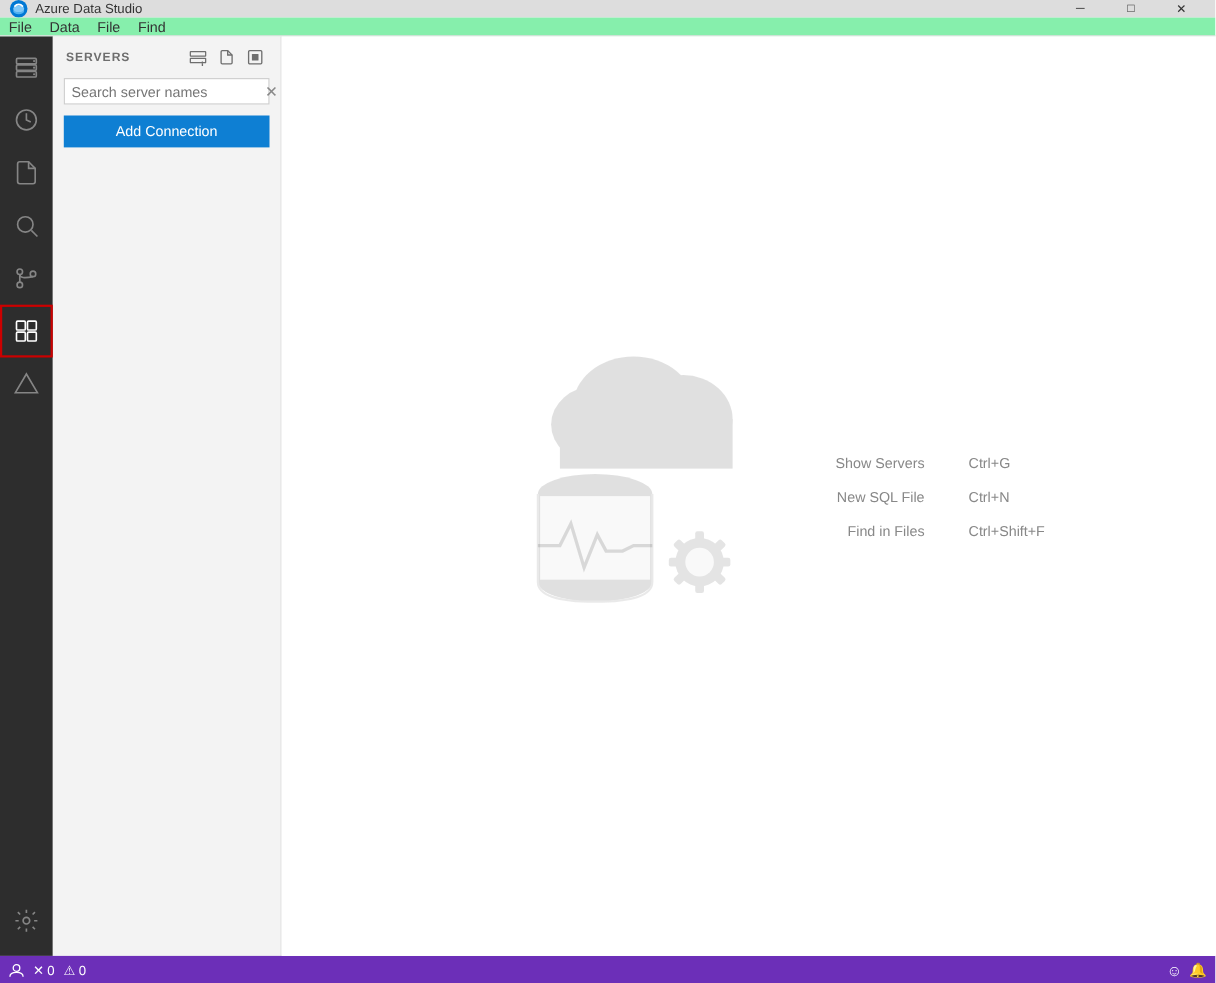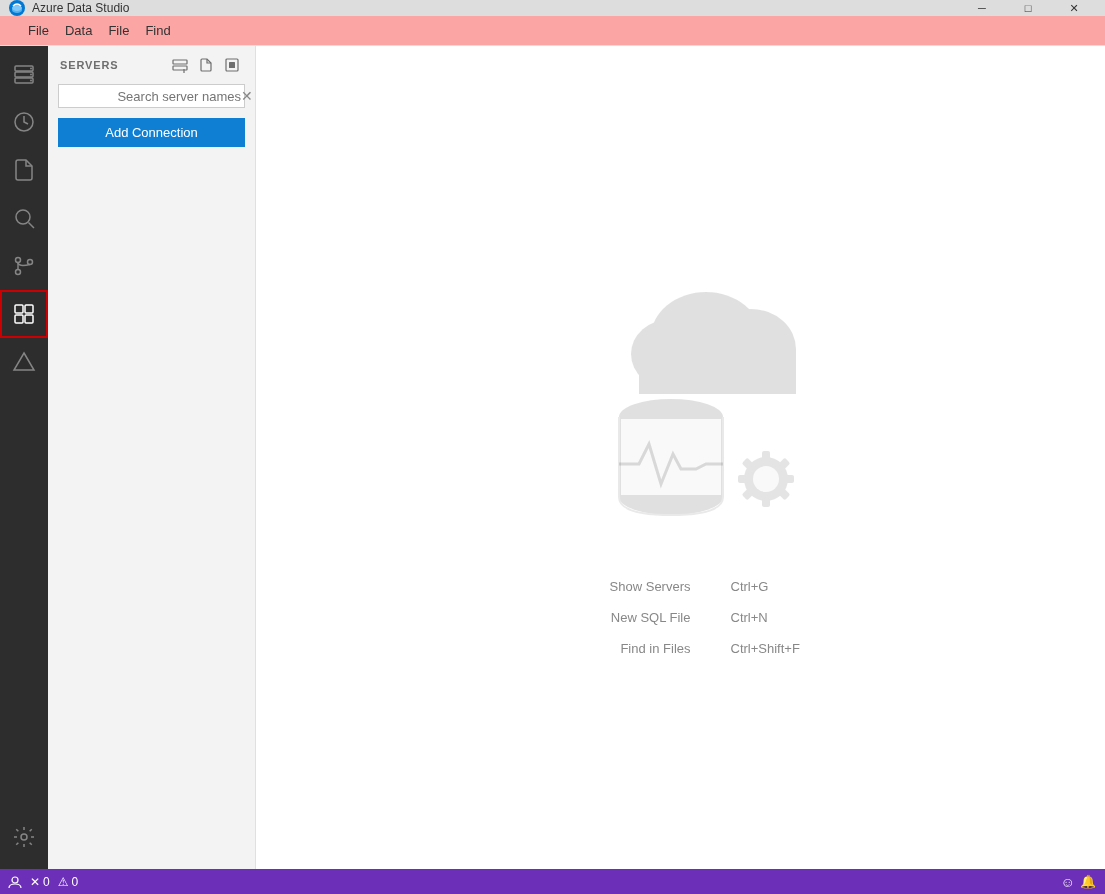--- a/index.html
+++ b/index.html
@@ -47,25 +47,25 @@
       justify-content: center;
       cursor: pointer;
       font-size: 11px;
       color: #333;
       background: transparent;
       border: none;
     }
 
     
     .menu-bar {
-      height: 30px;
-      background: #fca5a5;
-      display: flex;
-      align-items: center;
-      padding: 0 20px;
+      height: 17px;
+      background: #86efac;
+      display: flex;
+      align-items: center;
+      padding: 0 0;
       flex-shrink: 0;
       border-bottom: 1px solid #e0e0e0;
     }
     .menu-item {
       padding: 4px 8px;
       font-size: 13px;
       color: #333;
       cursor: pointer;
     }
 
@@ -158,21 +158,20 @@
       border: 1px solid #cccccc;
       padding: 3px 6px;
     }
     .search-bar input {
       border: none;
       outline: none;
       font-size: 13px;
       flex: 1;
       background: transparent;
       color: #333;
-      text-align: right;
     }
     .search-clear {
       cursor: pointer;
       color: #888;
       font-size: 14px;
     }
     .add-connection-btn {
       margin: 0 10px 10px 10px;
       background: #0e7fd3;
       color: #fff;
@@ -181,21 +180,21 @@
       font-size: 13px;
       cursor: pointer;
       font-family: 'Segoe UI', sans-serif;
     }
 
     
     .content-area {
       flex: 1;
       background: #ffffff;
       display: flex;
-      flex-direction: column;
+      flex-direction: row;
       align-items: center;
       justify-content: center;
       position: relative;
     }
 
     
     .illustration {
       width: 300px;
       height: 280px;
       margin-bottom: 40px;

